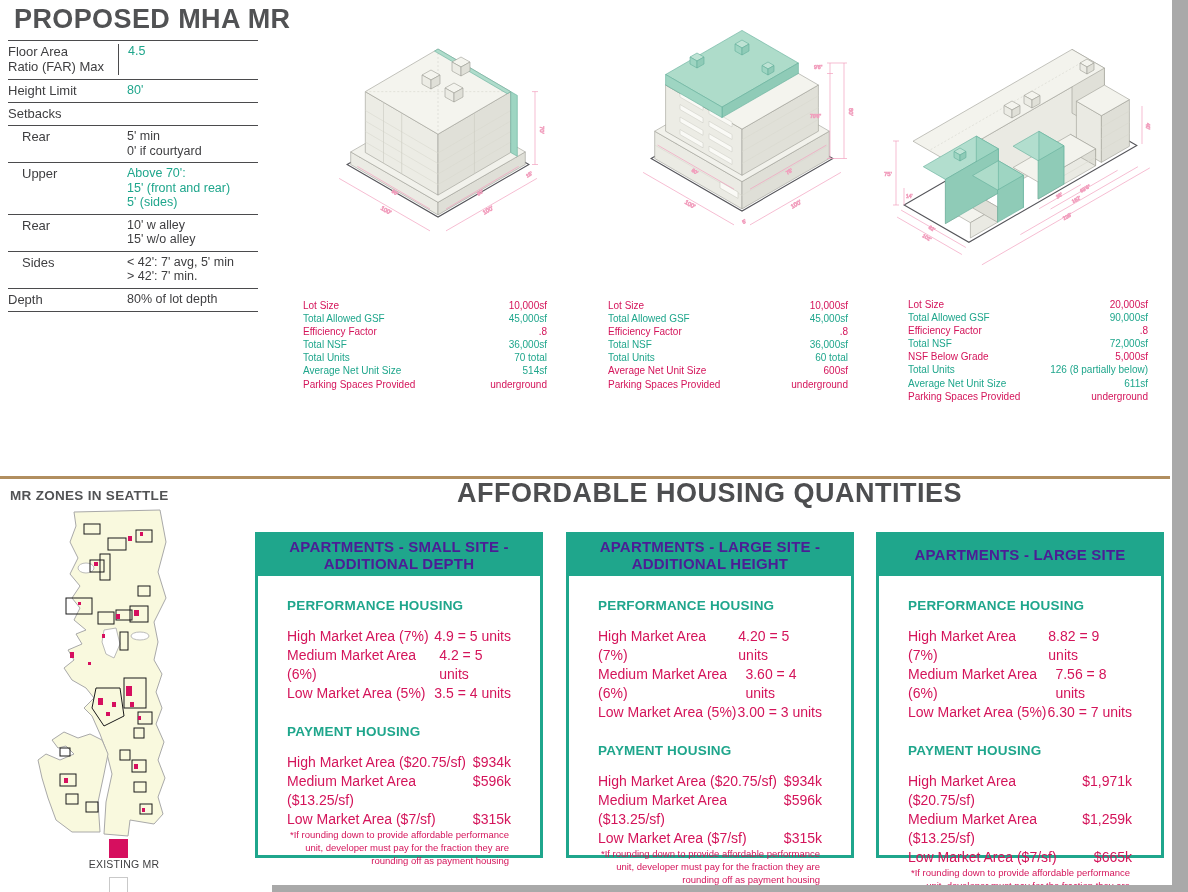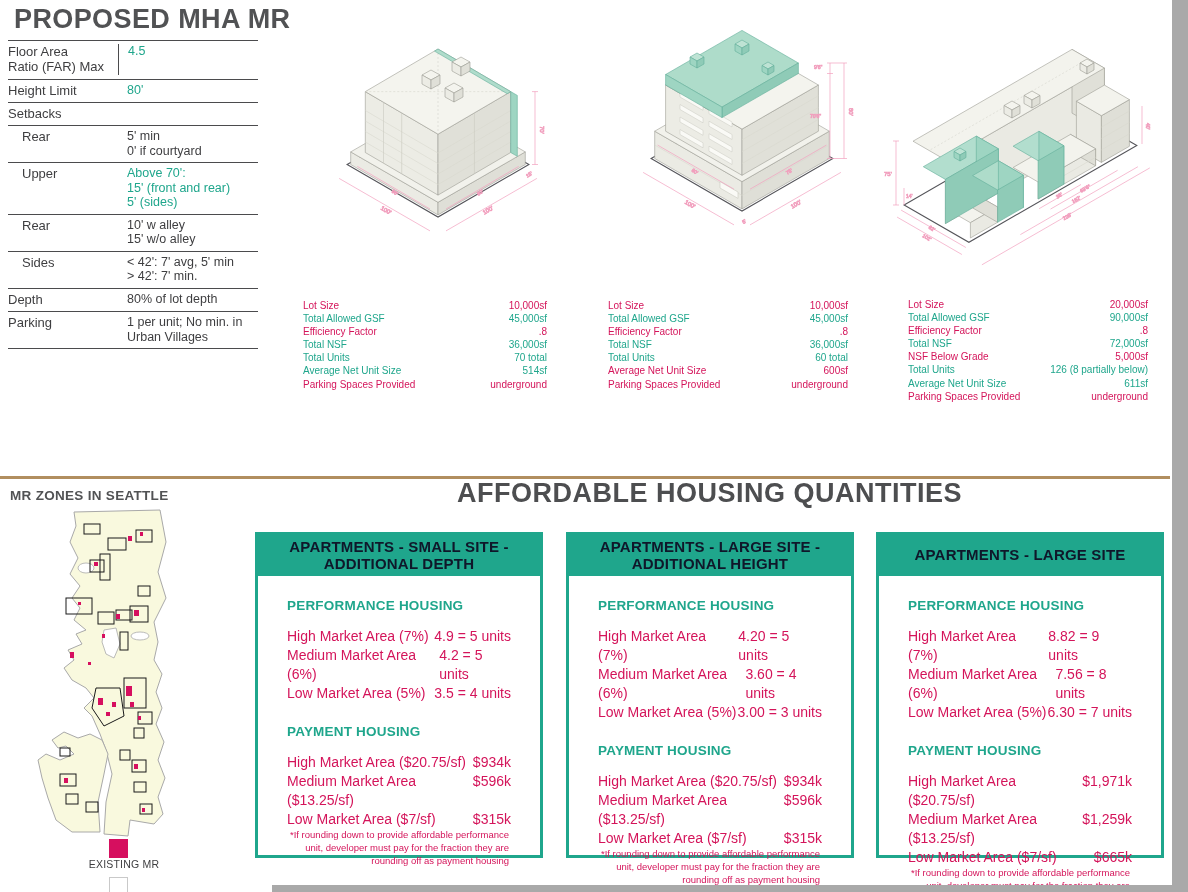--- a/index.html
+++ b/index.html
@@ -40,21 +40,21 @@
   .legend{left:14px;top:839px;width:220px;}
   .legend-row{display:flex;align-items:center;margin-bottom:7px;flex-direction:column;}
   .swatch{width:19px;height:19px;flex:none;margin-right:11px;}
   .swatch.mr{background:var(--map_pink);}
   .swatch.uv{background:#fff;border:1px solid #c9c9c9;}
   .legend-label{font-size:10.5px;color:#3E3E40;letter-spacing:.2px;}
 
   
   .aff-title{left:255px;top:478px;width:909px;text-align:center;font-size:27px;font-weight:bold;color:#4d4e50;letter-spacing:.5px;}
   .card{top:532px;width:288px;height:326px;border:3px solid var(--teal);background:#fff;}
-  .card-header{background:var(--teal);color:#0f172a;min-height:41px;display:flex;align-items:center;justify-content:center;
+  .card-header{background:var(--teal);color:#4c1d95;min-height:41px;display:flex;align-items:center;justify-content:center;
     text-align:center;font-weight:bold;font-size:15px;line-height:1.1;letter-spacing:.2px;white-space:pre-line;padding:3px 6px;}
   .card-body{padding:10px 29px 0;}
   .sec-title{color:var(--teal);font-size:13.5px;font-weight:bold;letter-spacing:.2px;margin:12px 0 14px;}
   .sec-title.second{margin-top:21px;}
   .crow{display:flex;justify-content:space-between;color:var(--pink);font-size:14px;line-height:1.36;}
   .footnote{margin-top:0;color:var(--pink);font-size:9.5px;line-height:1.35;text-align:right;padding-right:2px;}
 
   
   svg text{font-family:"Liberation Sans","DejaVu Sans",sans-serif;}
   .dimtxt{fill:var(--dim_pink);font-size:6px;}
@@ -96,25 +96,20 @@
 15' w/o alley</div>
     </div>
   <div class="zrow">
       <div class="zlabel ind">Sides</div>
       <div class="zval">&lt; 42': 7' avg, 5' min
 &gt; 42': 7'  min.</div>
     </div>
   <div class="zrow">
       <div class="zlabel">Depth</div>
       <div class="zval">80% of lot depth</div>
-    </div>
-  <div class="zrow">
-      <div class="zlabel">Parking</div>
-      <div class="zval">1 per unit; No min. in
-Urban Villages</div>
     </div>
 </div>
 
 <svg class="abs" style="left:288px;top:16px" width="300" height="272" viewBox="0 0 300 272">
   <g>
     <polygon points="150,96 240.9,148.5 150,201 59.1,148.5" fill="none" stroke="#55555A" stroke-width="1.1"></polygon>
   </g>
   <g stroke="#9C9C94" stroke-width="0.6">
     <polygon points="62.7,135.9 150,186.3 150,198.9 62.7,148.5" fill="#EBEBE4"></polygon>
     <polygon points="150,186.3 237.3,135.9 237.3,148.5 150,198.9" fill="#DFDFD7"></polygon>

